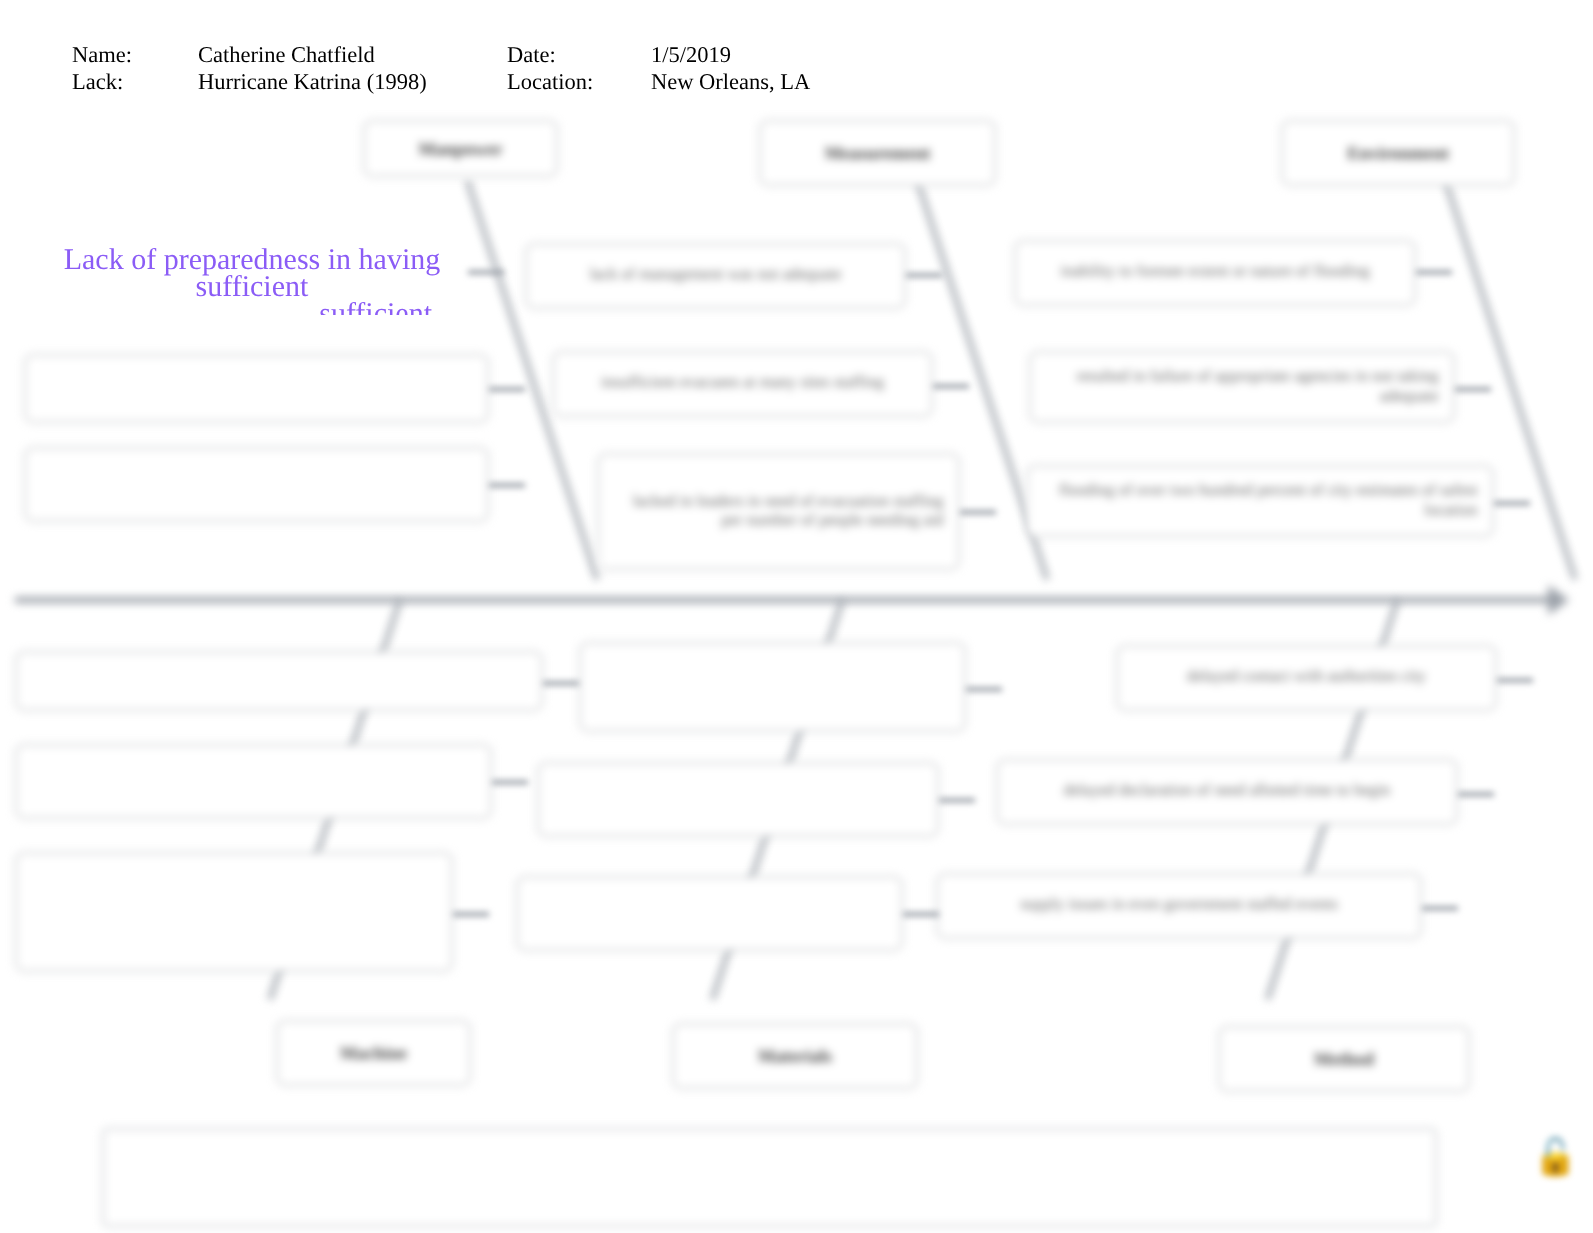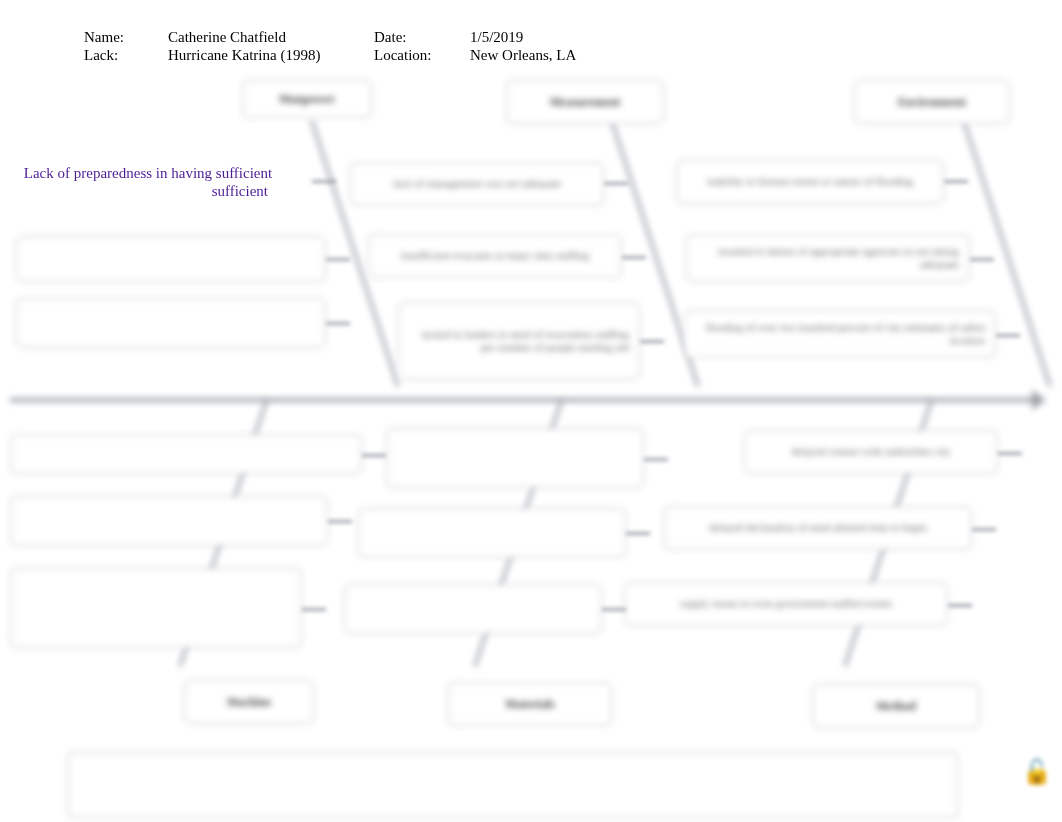--- a/index.html
+++ b/index.html
@@ -14,21 +14,20 @@
     .header {
       position: absolute;
       top: 28px;
       left: 48px;
       font-size: 15px;
       color: #000;
     }
     .header-row {
       display: flex;
       line-height: 18px;
-      margin-left: 36px;
     }
     .hlabel { width: 84px; }
     .hvalue { width: 206px; }
     .hlabel2 { width: 96px; }
     .hvalue2 { width: 200px; }
 
     
     .fb-box {
       position: absolute;
       background: #fff;
@@ -79,27 +78,27 @@
       position: absolute;
       width: 3px;
       background: #9aa0a8;
       filter: blur(3px);
       transform-origin: top center;
     }
 
     
     .sharp-cause {
       position: absolute;
-      left: 0;
+      left: 20px;
       top: 158px;
       width: 296px;
       height: 52px;
       background: #fff;
-      font-size: 15px;
-      color: #4c1d95;
+      font-size: 20px;
+      color: #8b5cf6;
       line-height: 18px;
       text-align: center;
       padding: 6px;
       overflow: hidden;
     }
     .sharp-cause .clip {
       text-align: center;
     }
     .sharp-cause .trail {
       text-align: right;

